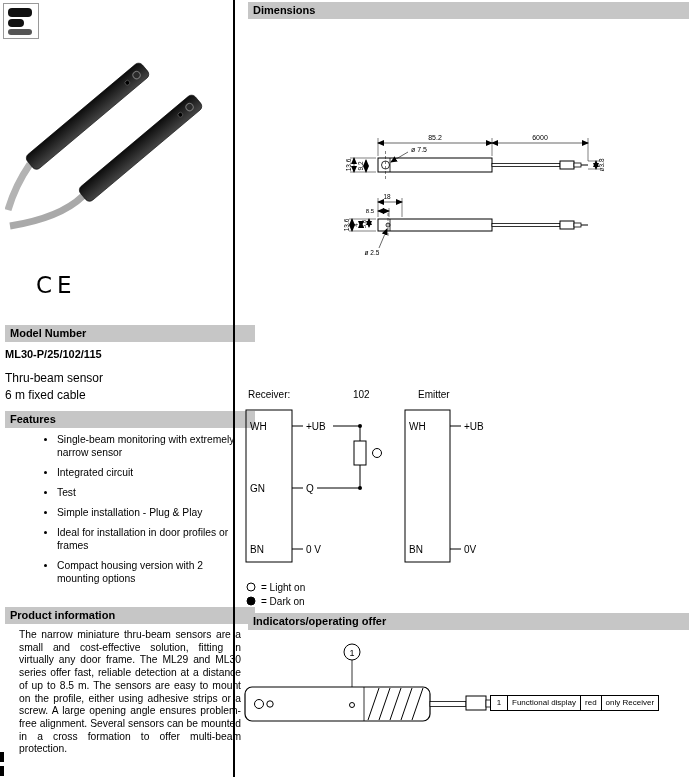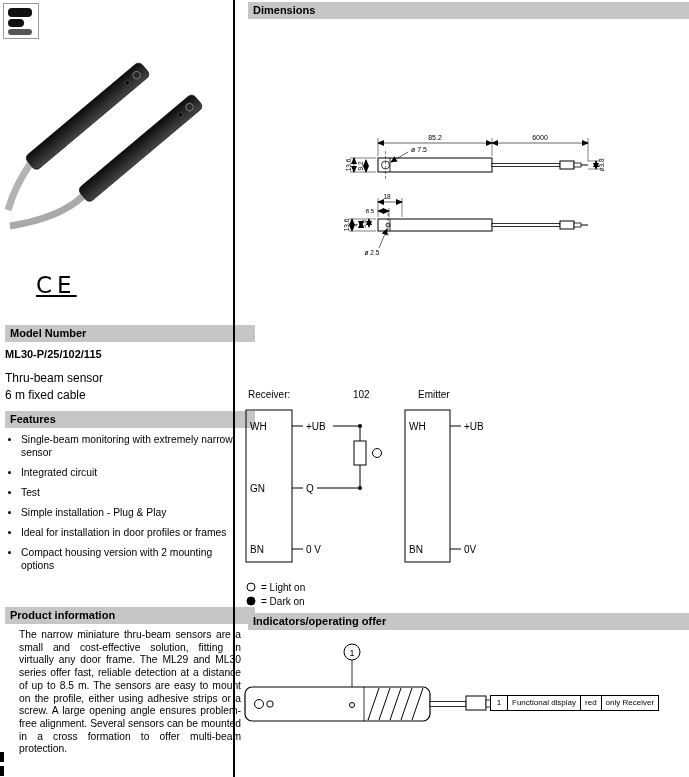--- a/index.html
+++ b/index.html
@@ -7,25 +7,25 @@
           font-family:"Liberation Sans", sans-serif; color:#000; overflow:hidden; }
   .hdr { position:absolute; background:#c6c6c6; height:17px; font-weight:bold;
          font-size:11px; line-height:17px; padding-left:5px; box-sizing:border-box; }
   .hdr-left  { left:5px;  width:250px; }
   .hdr-right { left:248px; width:448px; }
   .txt { position:absolute; font-size:12px; line-height:13px; }
   .bold { font-weight:bold; font-size:11px; }
   .divider { position:absolute; left:233px; top:0; width:2px; height:777px; background:#000; }
   .features-list { position:absolute; left:5px; top:433px; width:222px; margin:0;
                    padding-left:16px; font-size:10.3px; line-height:13px; }
-  .features-list li { margin-bottom:7px; }
+  .features-list li { margin-bottom:7px;margin-left:36px; }
   .product-info { position:absolute; left:19px; top:629px; width:222px; margin:0;
                   font-size:10.3px; line-height:12.7px; text-align:justify; }
   .ce-mark { position:absolute; left:36px; top:272px; font-size:23px;
-             letter-spacing:5px; font-family:"DejaVu Sans", sans-serif;text-decoration:underline; }
+             letter-spacing:5px; font-family:"DejaVu Sans", sans-serif; }
   svg text { font-family:"Liberation Sans", sans-serif; fill:#000; }
   .ind-wrap { position:absolute; left:238px; top:635px; width:448px; height:140px; }
   .ind-table { position:absolute; left:252px; top:60px; display:flex; font-size:8px; }
   .ind-cell { border:1px solid #000; border-left:none; padding:0 4px; height:14px;
               line-height:14px; background:#fff; white-space:nowrap; box-sizing:content-box; }
   .ind-cell:first-child { border-left:1px solid #000; text-align:center; min-width:8px; }
   .corner-mark { position:absolute; left:0; width:4px; height:10px; background:#000; }
 </style>
 </head>
 <body>

